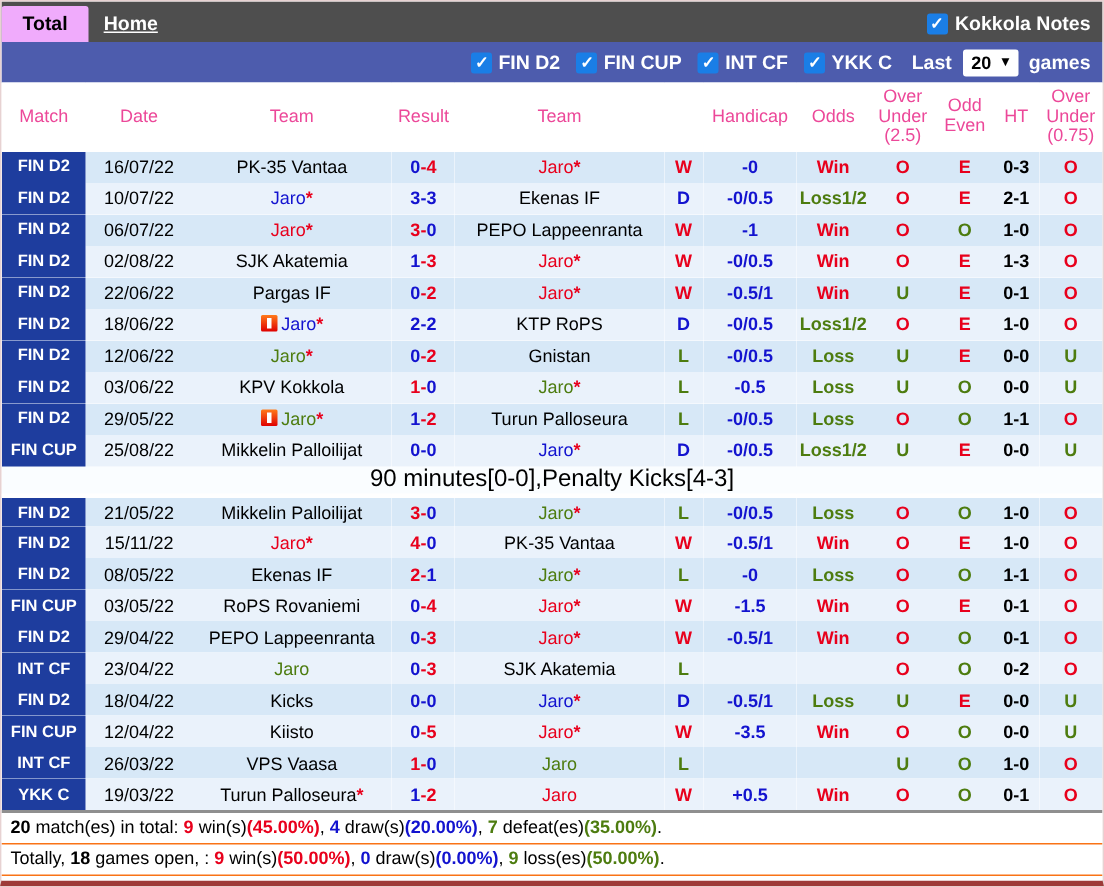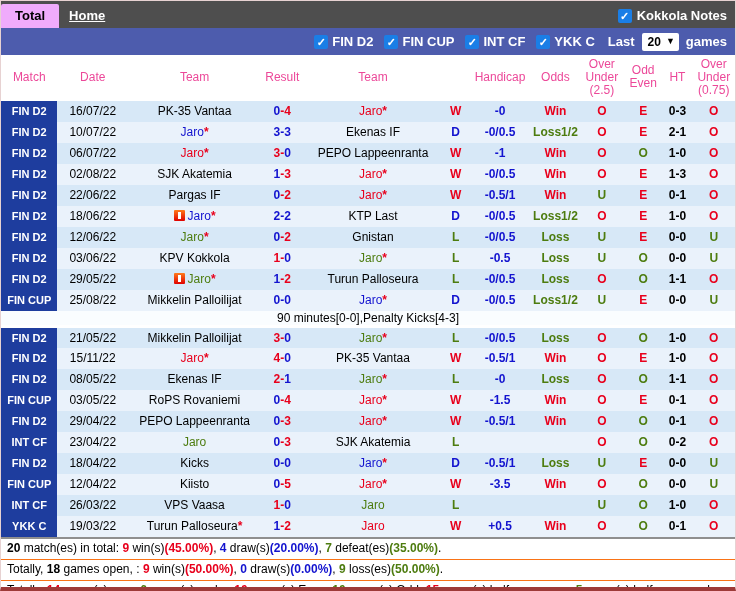--- a/index.html
+++ b/index.html
@@ -42,21 +42,21 @@
   table { width: 100%; border-collapse: collapse; table-layout: fixed; font-size: 12px; }
   th {
     background: #fff; color: #ec4899; font-weight: normal; text-align: center;
     vertical-align: middle; line-height: 1.08; padding: 3px 0 4px; font-size: 12px;
   }
   .brk { word-break: break-all; }
   td { text-align: center; height: 21px; padding: 0 1px; white-space: nowrap; overflow: hidden; }
   .r0 { background: #d7e8f7; }
   .r1 { background: #eaf2fb; }
   .league { background: #1e3d9e; color: #fff; font-weight: bold; font-size: 11px; }
-  .noterow td { background: #fafdff; height: 16px; border-bottom: 3px solid #fff; font-size: 12px; }
+  .noterow td { background: #fafdff; height: 16px; border-bottom: 3px solid #fff; font-size: 16px; }
   .bold { font-weight: bold; }
   .c-red { color: #e8001c; }
   .c-blue { color: #1313cf; }
   .c-green { color: #4d7c0f; }
   .c-black { color: #000; }
   .val { font-weight: bold; }
   .rc {
     display: inline-block; width: 11px; height: 11px; margin-right: 3px;
     background: linear-gradient(#ff7a1a, #df0000); vertical-align: -1px; border-radius: 1px;
   }
@@ -205,21 +205,21 @@
           <td><span class="c-green bold">U</span></td>
           <td><span class="c-red bold">E</span></td>
           <td><span class="c-black bold">0-1</span></td>
           <td><span class="c-red bold">O</span></td>
         </tr>
         <tr class="r1">
           <td class="league">FIN D2</td>
           <td>18/06/22</td>
           <td><span class="rc"><span class="rcb"></span></span><span class="c-blue">Jaro</span><span class="c-red bold">*</span></td>
           <td class="val"><span class="c-blue bold">2</span><span class="c-blue bold">-</span><span class="c-blue bold">2</span></td>
-          <td><span class="c-black">KTP Last</span></td>
+          <td><span class="c-black">KTP RoPS</span></td>
           <td><span class="c-blue bold">D</span></td>
           <td><span class="c-blue bold">-0/0.5</span></td>
           <td><span class="c-green bold">Loss1/2</span></td>
           <td><span class="c-red bold">O</span></td>
           <td><span class="c-red bold">E</span></td>
           <td><span class="c-black bold">1-0</span></td>
           <td><span class="c-red bold">O</span></td>
         </tr>
         <tr class="r0">
           <td class="league">FIN D2</td>

